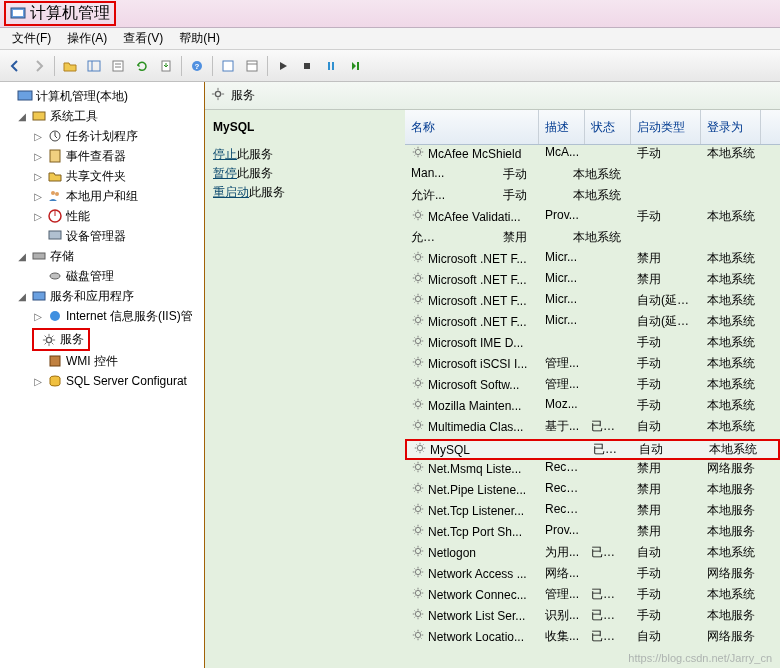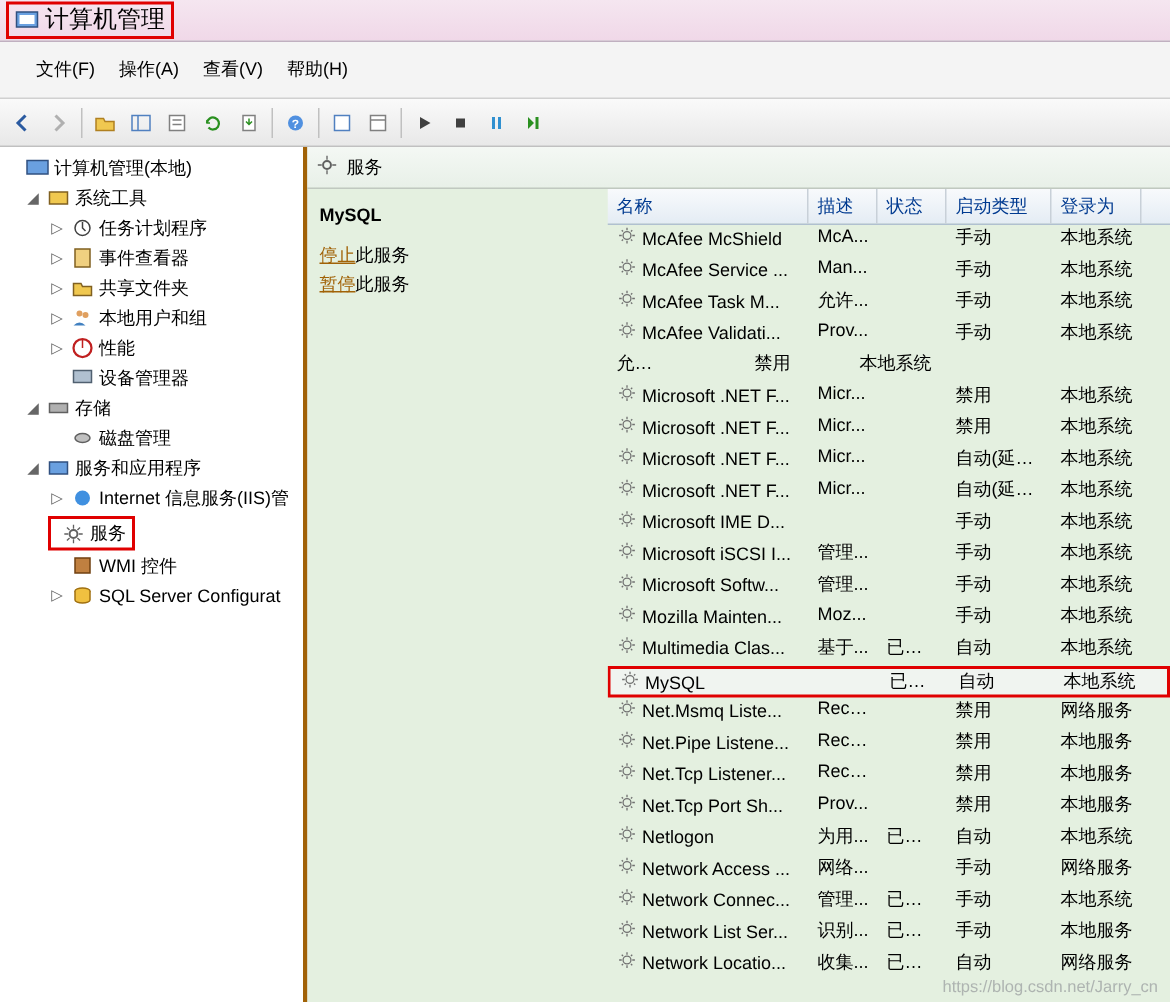--- a/index.html
+++ b/index.html
@@ -1,42 +1,42 @@
 <!DOCTYPE html>
 <html><head>
 <meta charset="utf-8">
 <style>
 * { box-sizing: border-box; margin: 0; padding: 0; }
 body { font-family: "Microsoft YaHei", Tahoma, Arial, sans-serif; font-size: 12px; background: #f0f0f0; width: 780px; height: 668px; overflow: hidden; }
 .titlebar { background: linear-gradient(#f5e6f0, #f0d8e8); height: 28px; display: flex; align-items: center; padding: 0 4px; border-bottom: 1px solid #c0b0c0; }
 .titlebar .icon { width: 16px; height: 16px; margin-right: 4px; }
 .titlebar .title-text { font-size: 16px; }
 .red-box { border: 2px solid #e00000; }
-.menubar { background: #f4f4f4; height: 38px; display: flex; align-items: center; padding: 0 24px; border-bottom: 1px solid #d0d0d0; gap: 16px; }
+.menubar { background: #f4f4f4; height: 22px; display: flex; align-items: center; padding: 0 12px; border-bottom: 1px solid #d0d0d0; gap: 16px; }
 .menu-item { cursor: default; }
 .toolbar { background: linear-gradient(#fafafa, #e8e8e8); height: 32px; display: flex; align-items: center; padding: 0 4px; border-bottom: 1px solid #c0c0c0; gap: 2px; }
 .tb-btn { width: 22px; height: 22px; display: flex; align-items: center; justify-content: center; border: 1px solid transparent; }
 .tb-sep { width: 1px; height: 20px; background: #c0c0c0; margin: 0 2px; }
 .main { display: flex; height: calc(668px - 28px - 22px - 32px); }
-.tree { width: 205px; background: #fff; border-right: 3px solid #a16207; overflow: auto; padding: 4px 0; }
+.tree { width: 205px; background: #fff; border-right: 1px solid #a16207; overflow: auto; padding: 4px 0; }
 .tree-item { display: flex; align-items: center; height: 20px; padding-left: 4px; cursor: default; white-space: nowrap; }
 .expander { width: 12px; text-align: center; color: #666; font-size: 10px; }
 .tree-icon { width: 16px; height: 16px; margin: 0 3px; display: inline-flex; align-items: center; justify-content: center; }
 .l0 { padding-left: 2px; }
 .l1 { padding-left: 16px; }
 .l2 { padding-left: 32px; }
 .content { flex: 1; display: flex; flex-direction: column; background: #e4f0e0; }
 .content-header { height: 28px; background: linear-gradient(#f4f8f4, #e8f0e8); display: flex; align-items: center; padding: 0 6px; border-bottom: 1px solid #c0c8c0; gap: 6px; }
 .content-body { flex: 1; display: flex; overflow: hidden; }
 .left-pane { width: 200px; padding: 10px 8px; background: #e4f0e0; }
 .service-name { font-weight: bold; margin-bottom: 12px; }
 .link-line { margin-bottom: 2px; }
-.link { color: #a16207; text-decoration: underline; cursor: pointer; }
+.link { color: #0c4a6e; text-decoration: underline; cursor: pointer; }
 .right-pane { flex: 1; background: #e4f0e0; overflow: hidden; }
-.grid-header { display: flex; background: linear-gradient(#f8fafc, #e4ecf4); border-bottom: 1px solid #b0c0d0; height: 24px; }
+.grid-header { display: flex; background: linear-gradient(#f8fafc, #e4ecf4); border-bottom: 1px solid #b0c0d0; height: 35px; }
 .grid-header .col { border-right: 1px solid #c8d0d8; padding: 0 6px; height: 100%; display: flex; align-items: center; color: #003a90; }
 .grid-rows { overflow-y: auto; height: calc(100% - 24px); }
 .row { display: flex; height: 21px; align-items: flex-start; }
 .row .col { padding: 0 6px; overflow: hidden; white-space: nowrap; text-overflow: ellipsis; }
 .row.highlight { border: 2px solid #e00000; background: #f0f4f0; }
 .c-name { width: 134px; display: flex; align-items: center; gap: 3px; }
 .c-desc { width: 46px; }
 .c-status { width: 46px; }
 .c-start { width: 70px; }
 .c-logon { width: 60px; }
@@ -303,20 +303,21 @@
             <circle cx="8" cy="8" r="3" fill="none" stroke="#606060" stroke-width="1.5"></circle>
             <path d="M8 1 v3 M8 12 v3 M1 8 h3 M12 8 h3" stroke="#606060"></path>
           </svg></span>
       <span>服务</span>
     </div>
     <div class="content-body">
       <div class="left-pane">
         <div class="service-name">MySQL</div>
         <div class="link-line"><span class="link">停止</span><span>此服务</span></div>
         <div class="link-line"><span class="link">暂停</span><span>此服务</span></div>
+        <div class="link-line"><span class="link">重启动</span><span>此服务</span></div>
       </div>
       <div class="right-pane">
         <div class="grid-header">
           <div class="col c-name">名称</div>
           <div class="col c-desc">描述</div>
           <div class="col c-status">状态</div>
           <div class="col c-start">启动类型</div>
           <div class="col c-logon">登录为</div>
         </div>
         <div class="grid-rows" id="grid-rows">
@@ -327,40 +328,26 @@
                     <path d="M8 2 v2 M8 12 v2 M2 8 h2 M12 8 h2 M4 4 l1 1 M11 11 l1 1 M4 12 l1 -1 M11 5 l1 -1" stroke="#707070"></path>
                   </svg></span>
                 <span>McAfee McShield</span>
               </div>
               <div class="col c-desc">McA...</div>
               <div class="col c-status"></div>
               <div class="col c-start">手动</div>
               <div class="col c-logon">本地系统</div>
             </div>
             <div class="row">
-              <div class="col c-name">
-                <span class="gear-icon"><svg viewBox="0 0 16 16" width="13" height="13">
-                    <circle cx="8" cy="8" r="3" fill="none" stroke="#707070"></circle>
-                    <path d="M8 2 v2 M8 12 v2 M2 8 h2 M12 8 h2 M4 4 l1 1 M11 11 l1 1 M4 12 l1 -1 M11 5 l1 -1" stroke="#707070"></path>
-                  </svg></span>
-                <span>McAfee Service ...</span>
-              </div>
               <div class="col c-desc">Man...</div>
               <div class="col c-status"></div>
               <div class="col c-start">手动</div>
               <div class="col c-logon">本地系统</div>
             </div>
             <div class="row">
-              <div class="col c-name">
-                <span class="gear-icon"><svg viewBox="0 0 16 16" width="13" height="13">
-                    <circle cx="8" cy="8" r="3" fill="none" stroke="#707070"></circle>
-                    <path d="M8 2 v2 M8 12 v2 M2 8 h2 M12 8 h2 M4 4 l1 1 M11 11 l1 1 M4 12 l1 -1 M11 5 l1 -1" stroke="#707070"></path>
-                  </svg></span>
-                <span>McAfee Task M...</span>
-              </div>
               <div class="col c-desc">允许...</div>
               <div class="col c-status"></div>
               <div class="col c-start">手动</div>
               <div class="col c-logon">本地系统</div>
             </div>
             <div class="row">
               <div class="col c-name">
                 <span class="gear-icon"><svg viewBox="0 0 16 16" width="13" height="13">
                     <circle cx="8" cy="8" r="3" fill="none" stroke="#707070"></circle>
                     <path d="M8 2 v2 M8 12 v2 M2 8 h2 M12 8 h2 M4 4 l1 1 M11 11 l1 1 M4 12 l1 -1 M11 5 l1 -1" stroke="#707070"></path>

